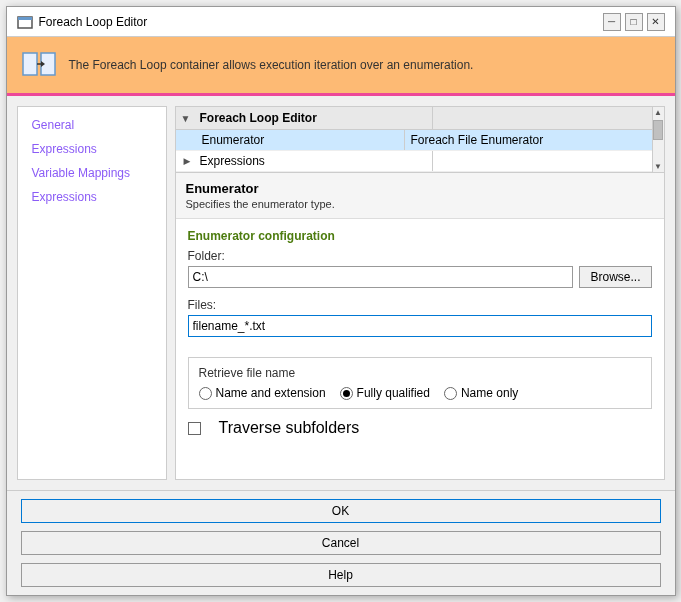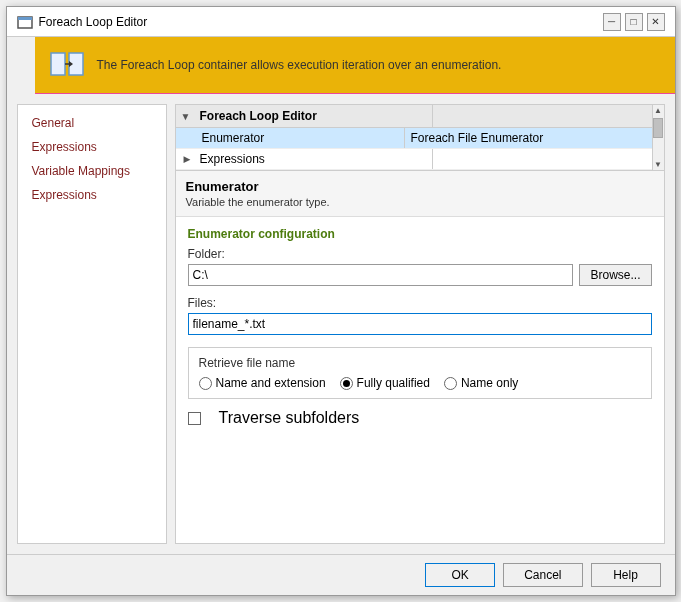--- a/index.html
+++ b/index.html
@@ -58,27 +58,26 @@
       border: 1px solid #999;
       background: #f0f0f0;
       display: flex;
       align-items: center;
       justify-content: center;
       cursor: pointer;
       font-size: 10px;
       color: #333;
     }
     .header-info {
-      background: #eab308;
+      background: #fdba74;
       padding: 10px 14px;
       display: flex;
       align-items: center;
       gap: 12px;
-      border-bottom: 1px solid #ec4899;
-      margin-left: 28px;
+      border-bottom: 3px solid #ec4899;
     }
     .header-icon {
       width: 36px;
       height: 36px;
       flex-shrink: 0;
     }
     .header-text {
       font-size: 12px;
       color: #333;
     }
@@ -92,21 +91,21 @@
     .sidebar {
       width: 150px;
       background: #ffffff;
       border: 1px solid #ccc;
       padding: 6px 0;
       flex-shrink: 0;
     }
     .sidebar-item {
       padding: 5px 14px;
       cursor: pointer;
-      color: #7f1d1d;
+      color: #8b5cf6;
       font-size: 12px;
     }
     .main-panel {
       flex: 1;
       background: #ffffff;
       border: 1px solid #ccc;
       display: flex;
       flex-direction: column;
       overflow: hidden;
     }
@@ -209,21 +208,21 @@
     .browse-btn {
       padding: 2px 10px;
       height: 22px;
       border: 1px solid #999;
       background: #f0f0f0;
       font-size: 12px;
       cursor: pointer;
       white-space: nowrap;
     }
     .files-section {
-      margin-bottom: 12px;
+      margin-bottom: 20px;
     }
     .retrieve-section {
       border: 1px solid #ccc;
       padding: 8px 10px;
       margin-bottom: 10px;
     }
     .retrieve-title {
       font-size: 12px;
       margin-bottom: 6px;
       color: #333;
@@ -274,20 +273,21 @@
       align-items: center;
       justify-content: center;
     }
     .footer {
       padding: 8px 14px;
       display: flex;
       justify-content: flex-end;
       gap: 8px;
       background: #f0f0f0;
       border-top: 1px solid #ccc;
+      flex-direction: column;
     }
     .footer-btn {
       padding: 4px 20px;
       border: 1px solid #999;
       background: #f0f0f0;
       font-size: 12px;
       cursor: pointer;
       min-width: 70px;
     }
     .footer-btn.primary {
@@ -379,21 +379,21 @@
         </div>
         <div class="scrollbar-track">
           <div style="font-size:8px;padding:1px;color:#555;">▲</div>
           <div class="scrollbar-thumb"></div>
           <div style="font-size:8px;padding:1px;color:#555; margin-top:auto;">▼</div>
         </div>
       </div>
 
       <div class="enumerator-section">
         <div class="enumerator-title">Enumerator</div>
-        <div class="enumerator-desc">Variable the enumerator type.</div>
+        <div class="enumerator-desc">Specifies the enumerator type.</div>
       </div>
 
       <div class="config-section">
         <div class="config-label">Enumerator configuration</div>
 
         <div class="field-label">Folder:</div>
         <div class="folder-row">
           <input class="text-input" type="text" value="C:\" style="">
           <button class="browse-btn">Browse...</button>
         </div>

